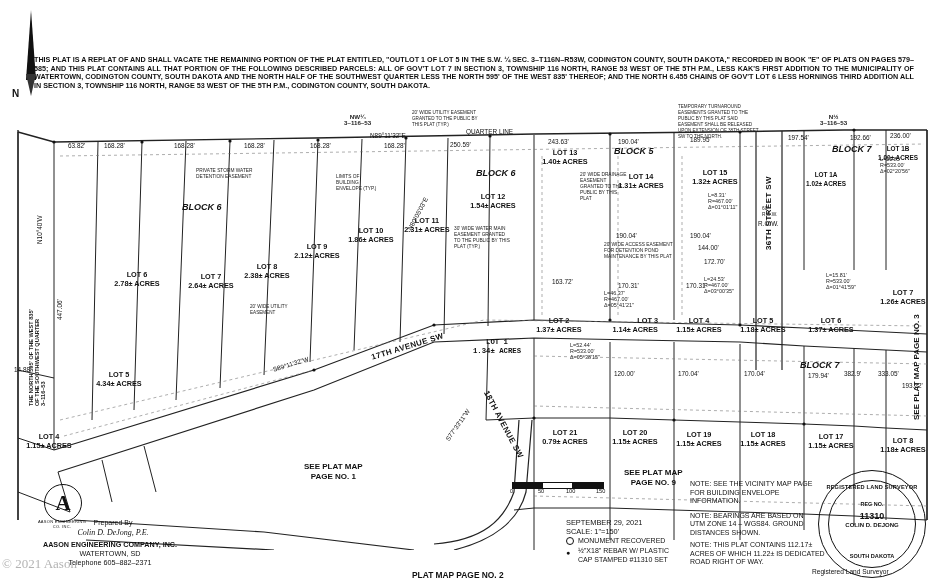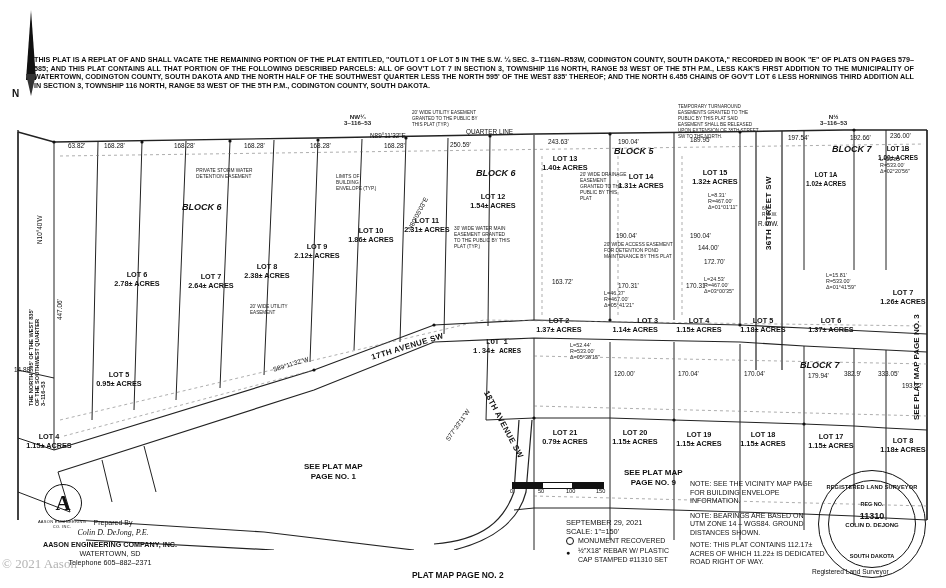--- a/index.html
+++ b/index.html
@@ -201,21 +201,21 @@
 3–116–53</div>
     <div class="lbl" style="left:452px;top:8px;">QUARTER LINE</div>
     <div class="tiny rot90" style="left:14px;top:286px;font-size:5.6px;font-weight:bold;width:180px;">THE NORTH 595' OF THE WEST 835'
 OF THE SOUTHWEST QUARTER
 3–116–53</div>
 
     <div class="lot" style="left:8px;top:312px;width:54px;">
       <span>LOT 4</span><br><span>1.15± ACRES</span>
     </div>
     <div class="lot" style="left:78px;top:250px;width:54px;">
-      <span>LOT 5</span><br><span>0.95± ACRES</span>
+      <span>LOT 5</span><br><span>4.34± ACRES</span>
     </div>
     <div class="lot" style="left:96px;top:150px;width:54px;">
       <span>LOT 6</span><br><span>2.78± ACRES</span>
     </div>
     <div class="lot" style="left:170px;top:152px;width:54px;">
       <span>LOT 7</span><br><span>2.64± ACRES</span>
     </div>
     <div class="lot" style="left:226px;top:142px;width:54px;">
       <span>LOT 8</span><br><span>2.38± ACRES</span>
     </div>
@@ -224,21 +224,21 @@
     </div>
     <div class="lot" style="left:330px;top:106px;width:54px;">
       <span>LOT 10</span><br><span>1.86± ACRES</span>
     </div>
     <div class="lot" style="left:386px;top:96px;width:54px;">
       <span>LOT 11</span><br><span>2.31± ACRES</span>
     </div>
     <div class="lot" style="left:452px;top:72px;width:54px;">
       <span>LOT 12</span><br><span>1.54± ACRES</span>
     </div>
-    <div class="lot" style="left:524px;top:34px;width:54px;">
+    <div class="lot" style="left:524px;top:28px;width:54px;">
       <span>LOT 13</span><br><span>1.40± ACRES</span>
     </div>
     <div class="lot" style="left:600px;top:52px;width:54px;">
       <span>LOT 14</span><br><span>1.31± ACRES</span>
     </div>
     <div class="lot" style="left:674px;top:48px;width:54px;">
       <span>LOT 15</span><br><span>1.32± ACRES</span>
     </div>
 
     <div class="lot" style="left:456px;top:218px;width:54px;font-family:Liberation Mono, monospace;">

